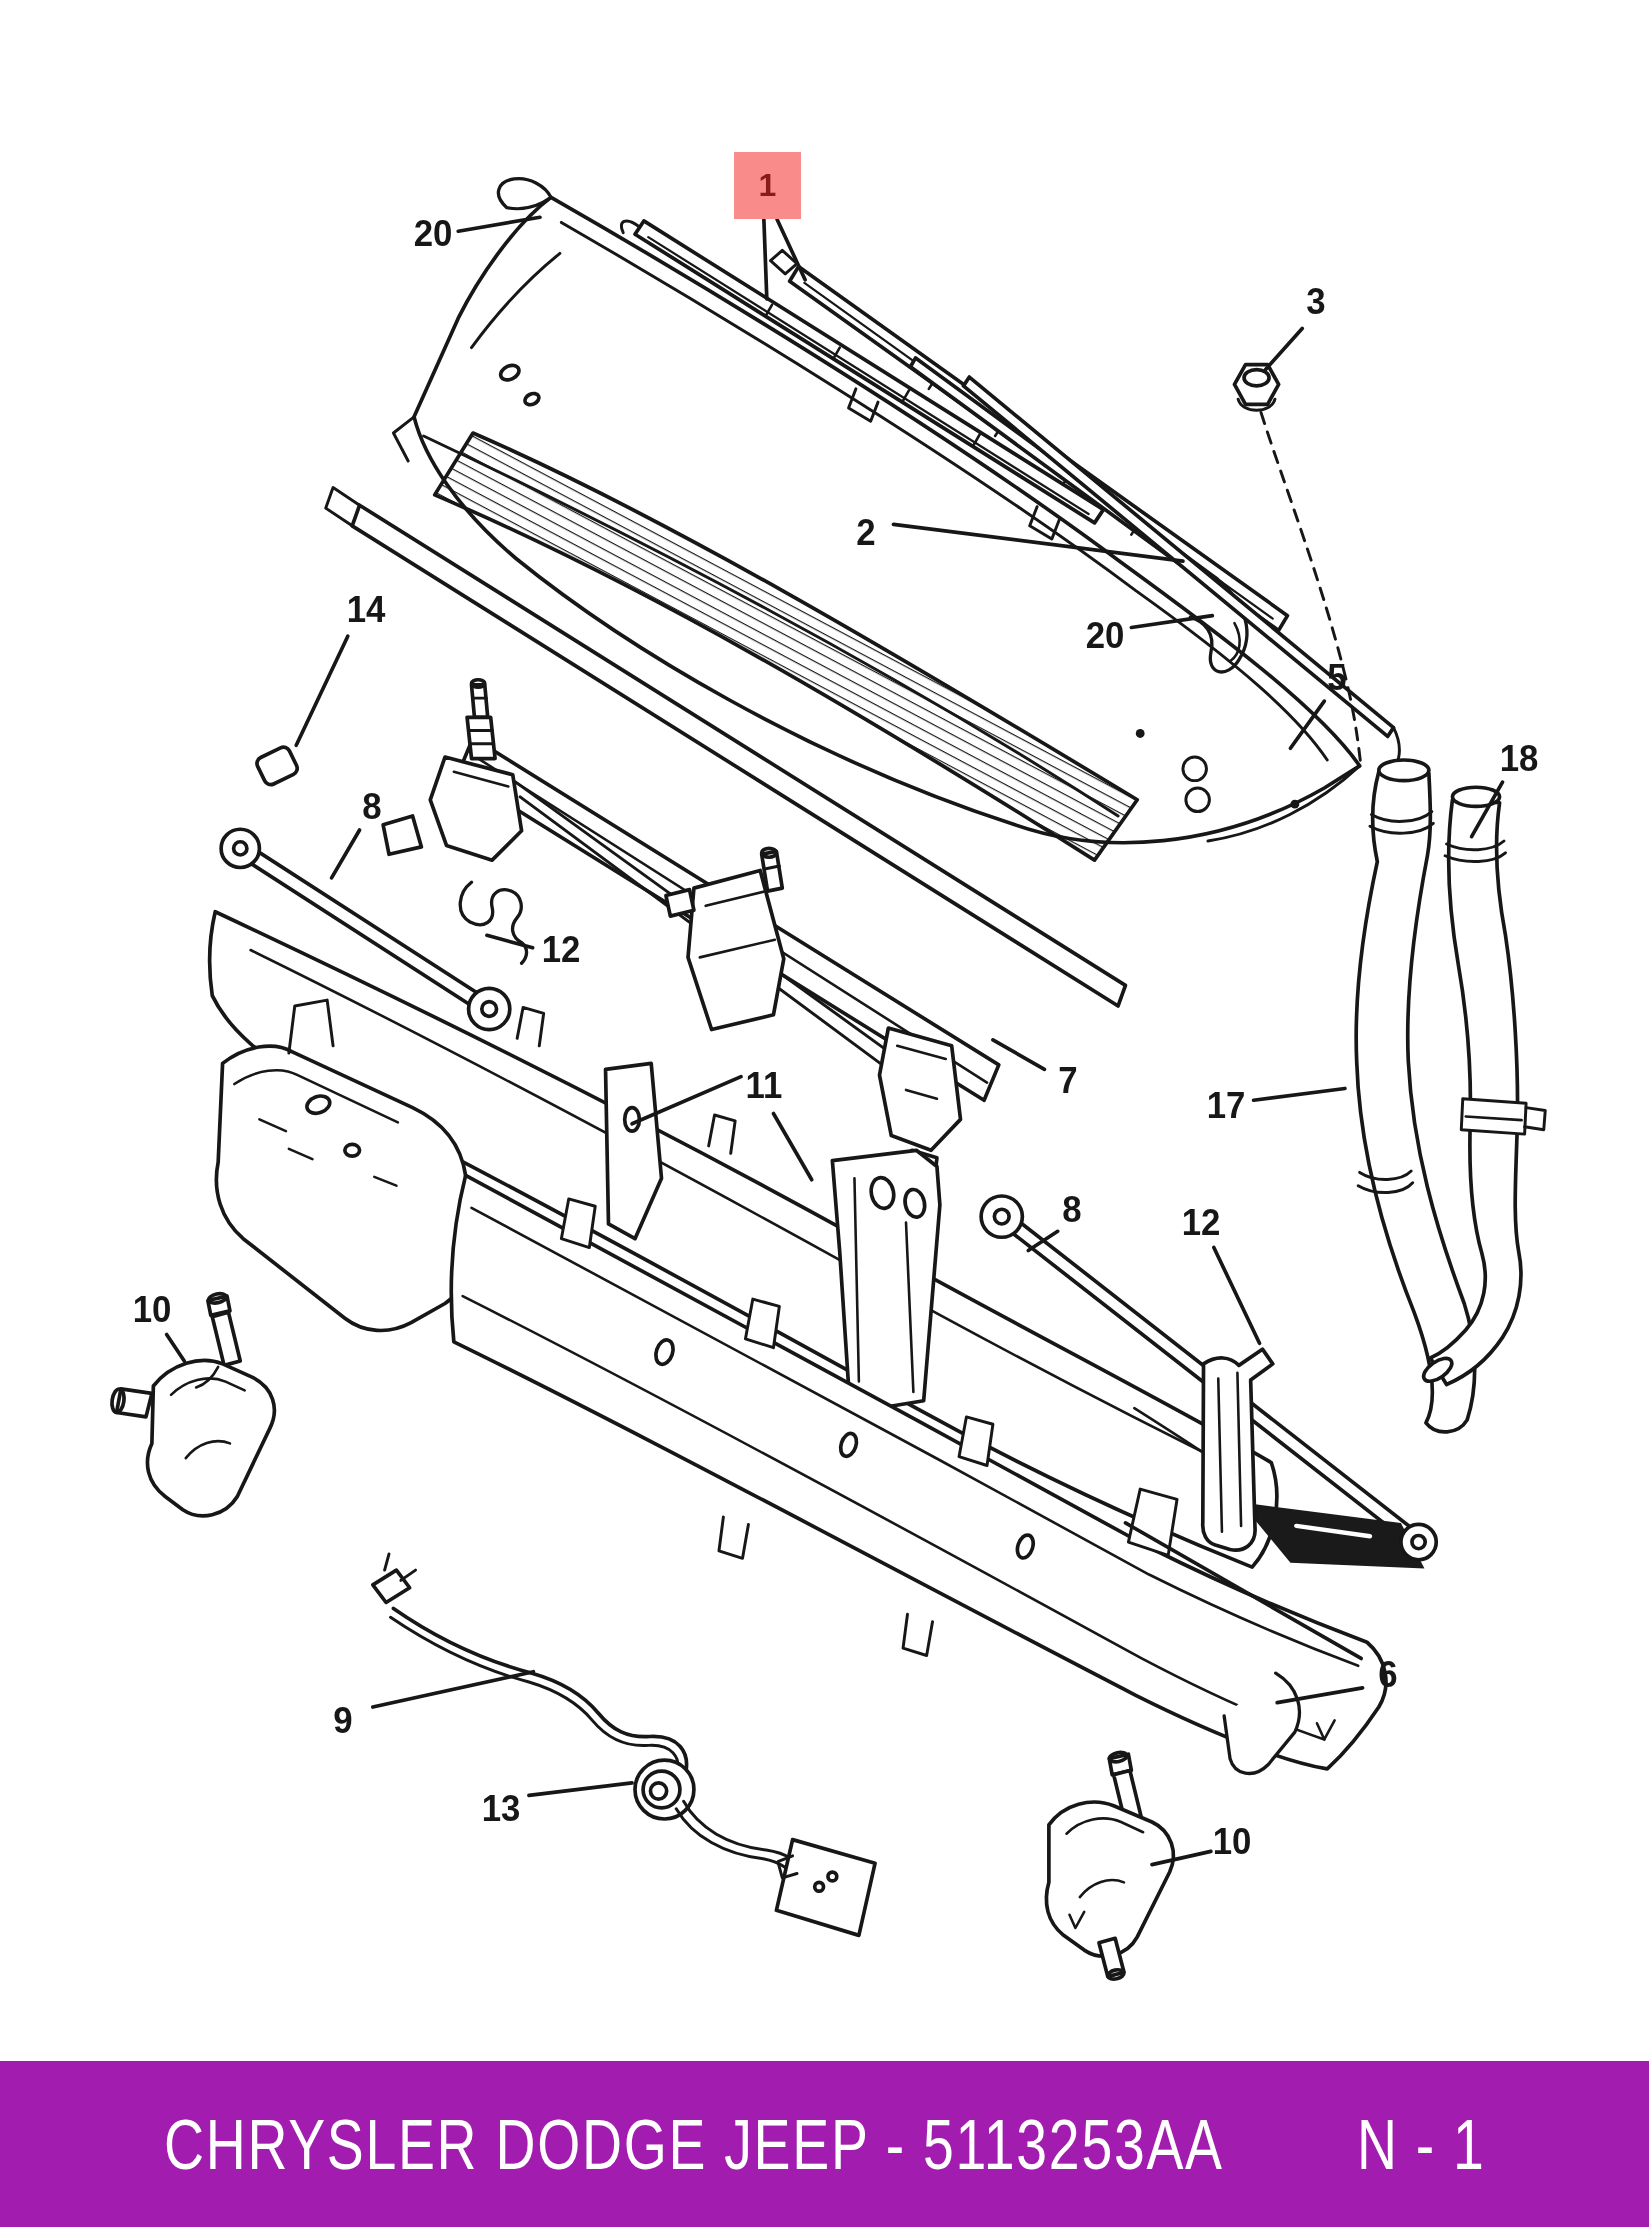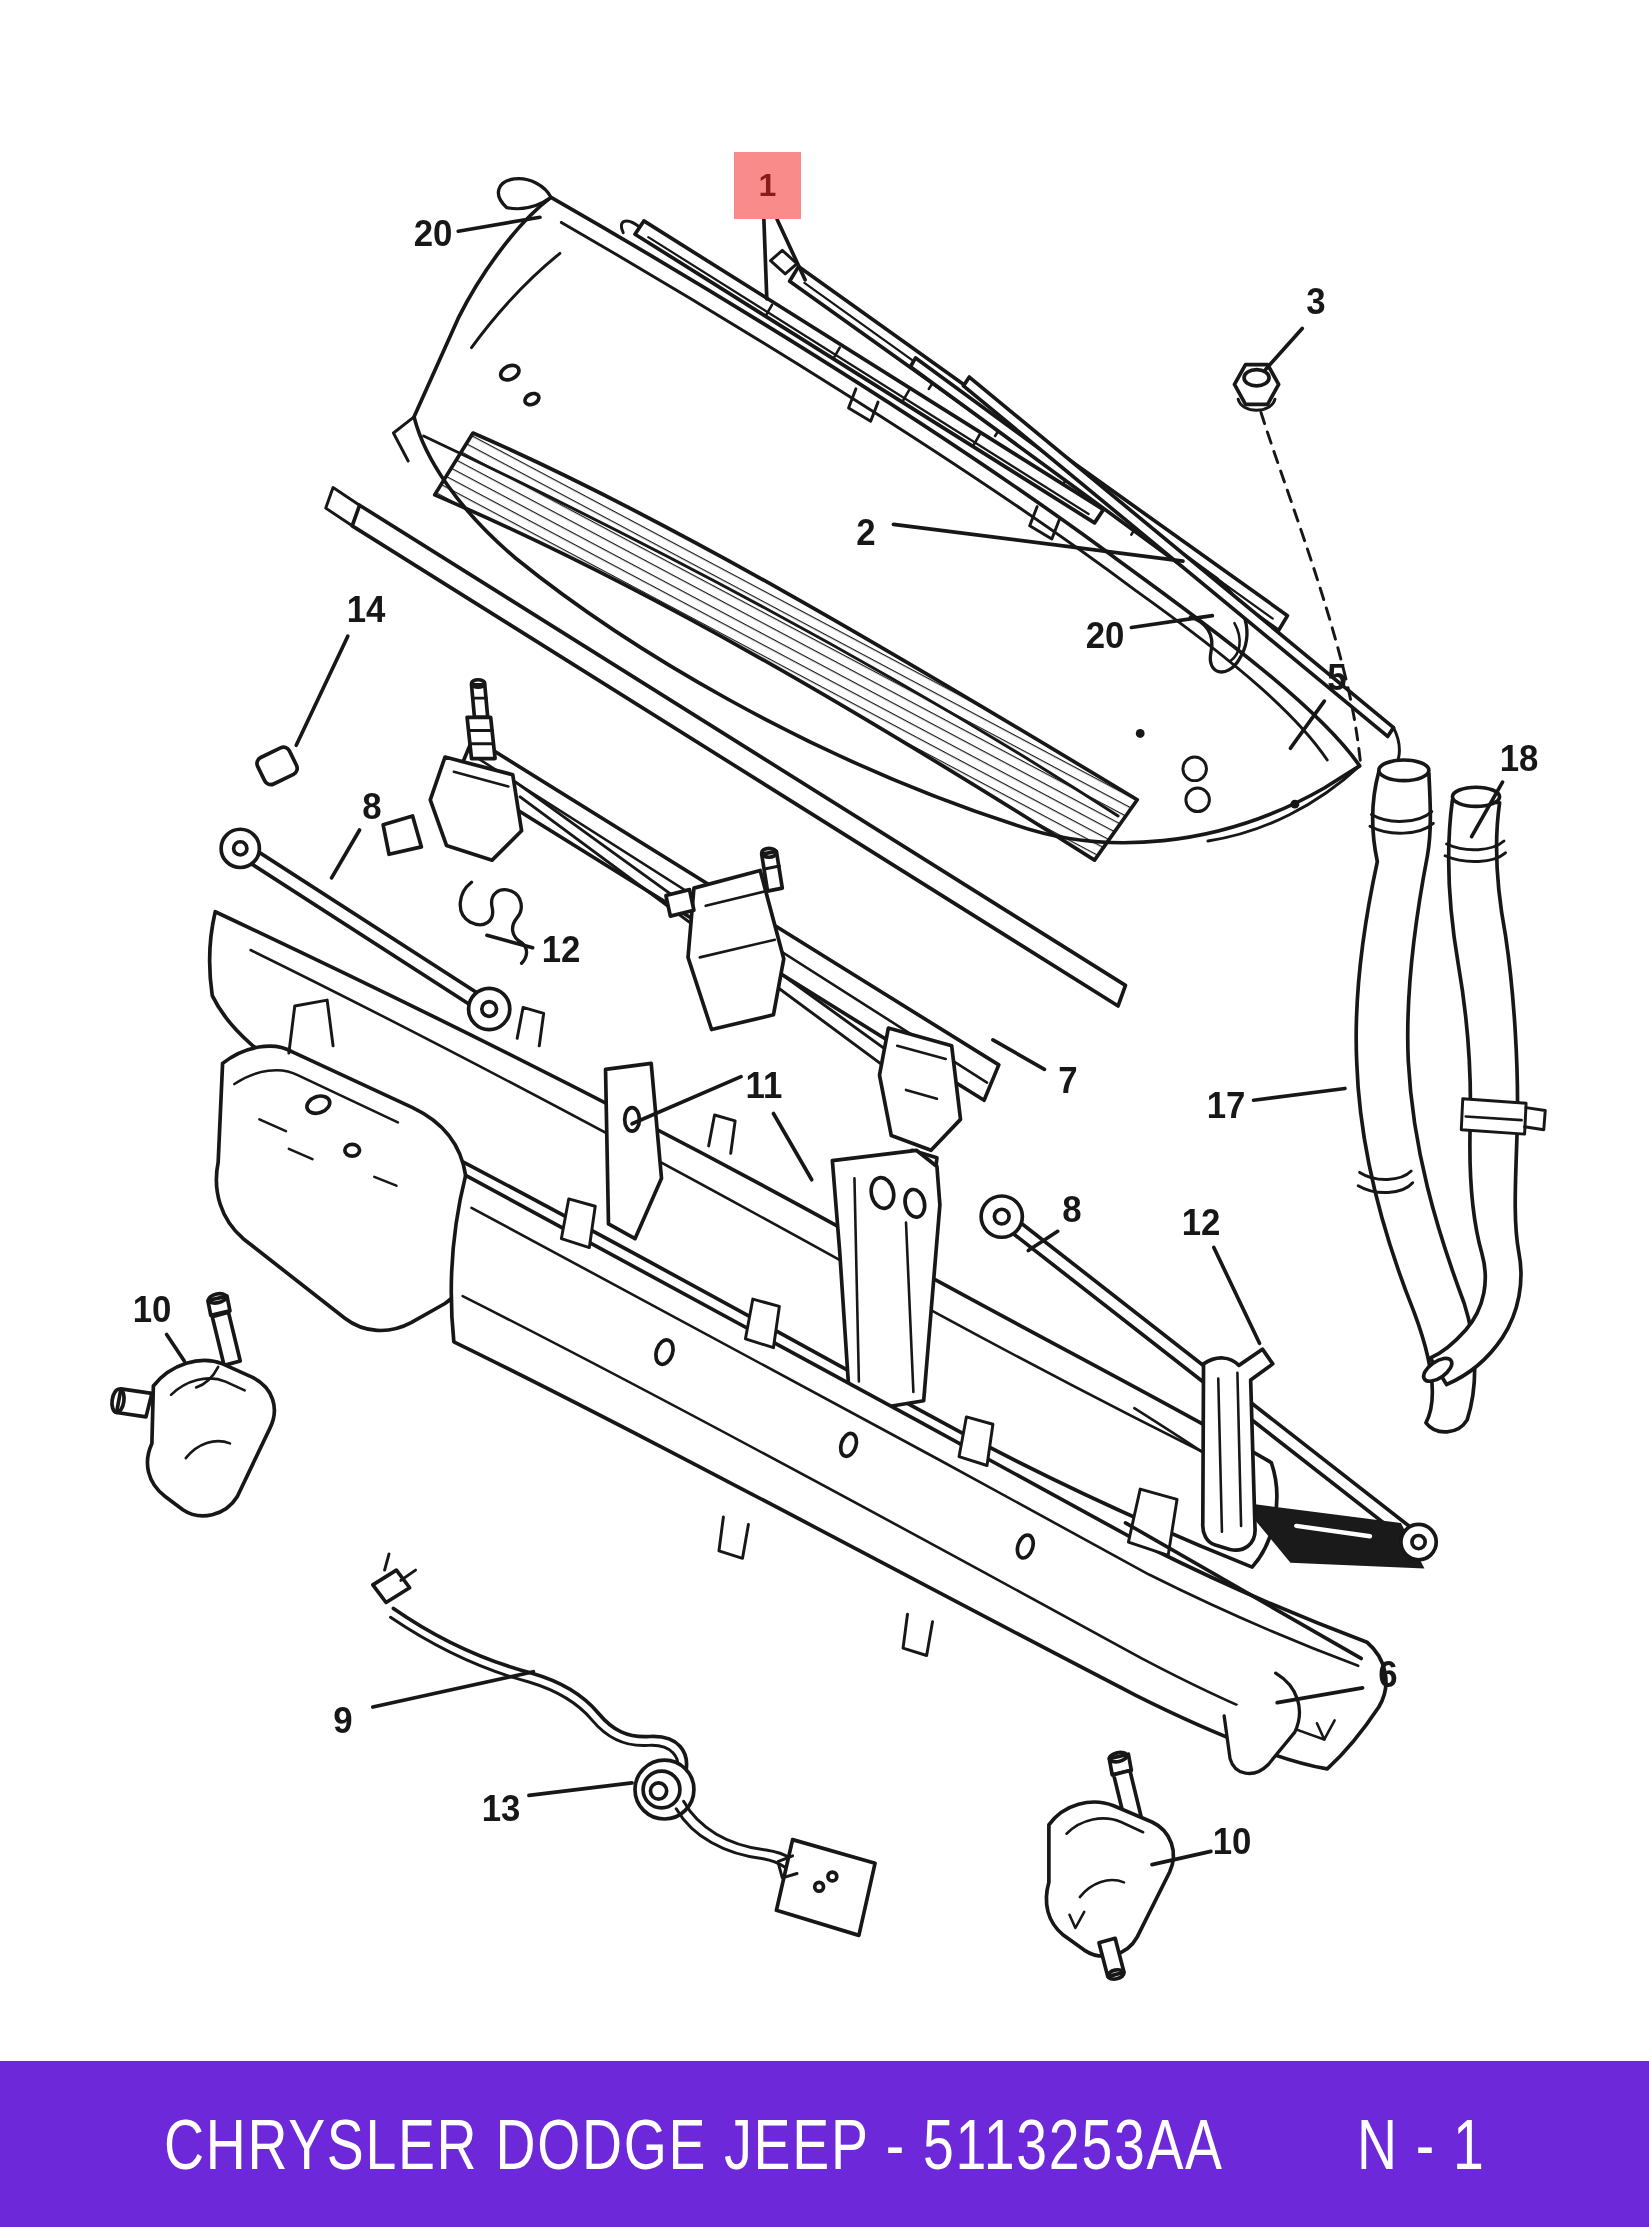--- a/index.html
+++ b/index.html
@@ -297,19 +297,19 @@
       <div class="callout" style="left: 1388px; top: 1675px;">6</div>
       <div class="callout" style="left: 343px; top: 1721px;">9</div>
       <div class="callout" style="left: 501px; top: 1809px;">13</div>
       <div class="callout" style="left: 1232px; top: 1842px;">10</div>
     </div>
 
   <div id="highlight-box" style="left: 734px; top: 152px; width: 67px; height: 67px; background: rgb(249, 139, 139); color: rgb(139, 27, 27);">
     <span>1</span>
   </div>
 
-  <div class="footer" style="top: 2061px; height: 166px; background: #6d28d9;">
+  <div class="footer" style="top: 2061px; height: 166px; background: #a21caf;">
     <span class="f-left" style="left: 164px; color: rgb(255, 255, 255);">CHRYSLER DODGE JEEP - 5113253AA</span>
     <span class="f-right" style="left: 1357px; color: rgb(255, 255, 255);">N - 1</span>
   </div>
 
 </div>
 
 
 </body></html>

